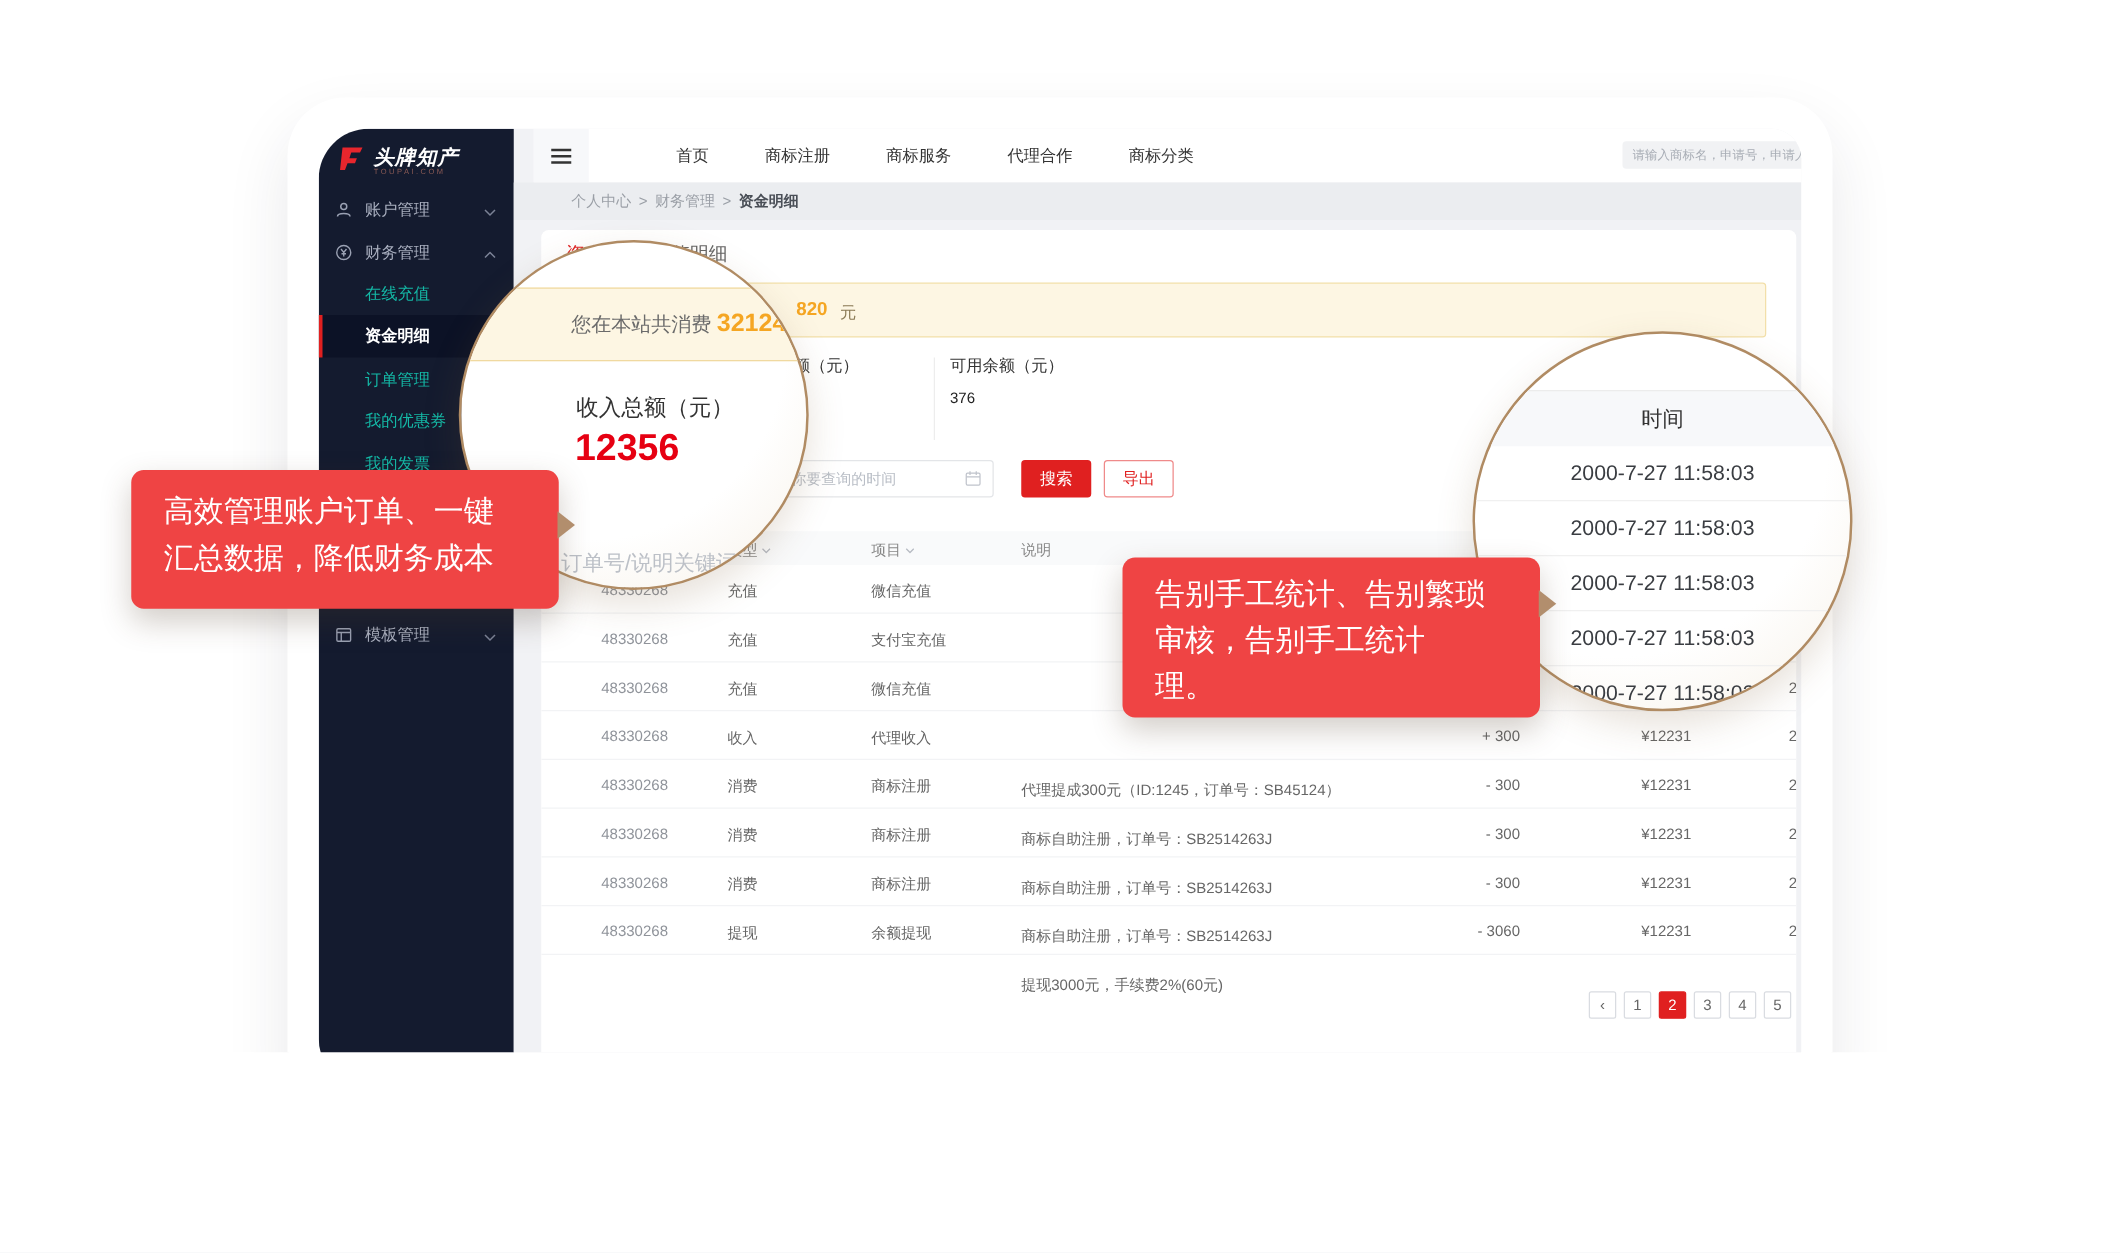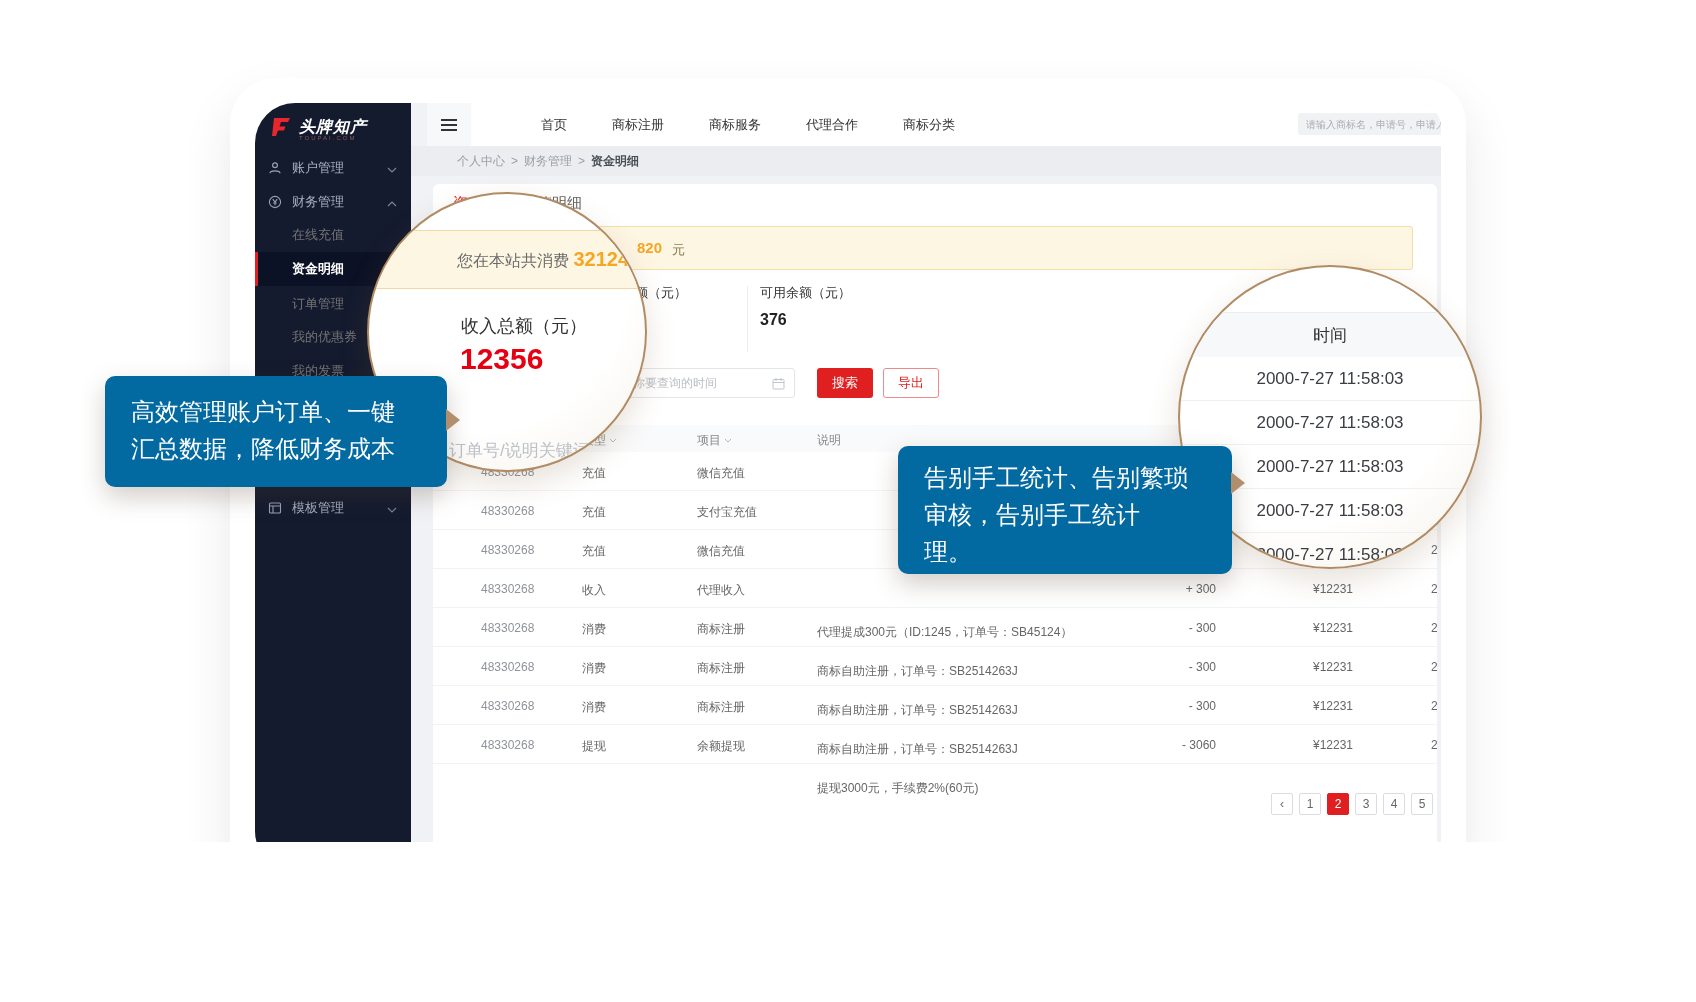--- a/index.html
+++ b/index.html
@@ -15,21 +15,21 @@
        border-radius:40px 24px 24px 40px;overflow:hidden;background:#f1f2f5;}
   
   .sidebar{position:absolute;left:0;top:0;width:156px;height:100%;background:#141b2f;}
   .logo{position:absolute;left:14px;top:12px;display:flex;align-items:center;gap:6px;cursor:pointer;}
   .logo-t{font-size:16px;font-weight:bold;font-style:italic;color:#fff;letter-spacing:1px;line-height:17px;}
   .logo-s{font-size:6px;color:#8a5a55;letter-spacing:2px;}
   .snav{position:absolute;left:0;width:156px;height:34px;display:flex;align-items:center;
         color:#a9afbf;font-size:13px;cursor:pointer;box-sizing:border-box;}
   .snav .ic{width:14px;height:14px;margin-left:13px;margin-right:10px;flex:0 0 auto;color:#9aa1b3;}
   .snav .chev{margin-left:auto;margin-right:14px;color:#7b8296;}
-  .snav.sub{color:#737373;}
+  .snav.sub{color:#14b8a6;}
   .snav.sub .lb{margin-left:37px;}
   .snav.active{background:#0c1226;color:#fff;border-left:3px solid #e02020;}
   .snav.active .lb{margin-left:34px;font-weight:bold;}
   
   .main{position:absolute;left:156px;top:0;width:1030px;height:100%;}
   .nav{position:absolute;left:16px;top:0;width:100%;height:43px;background:#fff;}
   .burger{position:absolute;left:0;top:0;width:44px;height:43px;background:#f7f8fa;
           display:flex;align-items:center;justify-content:center;cursor:pointer;}
   .burger .b{width:16px;height:2px;background:#333;box-shadow:0 5px 0 #333,0 -5px 0 #333;}
   .nav-items{position:absolute;left:114px;top:0;height:43px;display:flex;align-items:center;
@@ -53,21 +53,21 @@
   .tab-b{position:absolute;left:89px;top:10px;font-size:15px;color:#666;cursor:pointer;}
   
   .banner{position:absolute;left:24px;top:42px;width:956px;height:44px;background:#fdf6e3;
           border:1px solid #f2dfa9;border-radius:3px;box-sizing:border-box;}
   .banner .pfx{position:absolute;left:16px;top:15px;font-size:13px;color:#8a7a55;}
   .banner .frag{position:absolute;left:179px;top:12px;font-size:15px;font-weight:bold;color:#f5a623;}
   .banner .unit{position:absolute;left:214px;top:14px;font-size:13px;color:#8a7a55;}
   
   .stat{position:absolute;top:100px;}
   .stat .sl{font-size:13px;color:#333;}
-  .stat .sv{margin-top:9px;font-size:16px;font-weight:bold;color:#222;}
+  .stat .sv{margin-top:9px;font-size:12px;font-weight:normal;color:#222;}
   .stat1{left:48px;} .stat1 .sv{color:#e60012;}
   .stat2{left:163px;} .stat3{left:327px;}
   .vdiv{position:absolute;top:102px;width:1px;height:66px;background:#ededed;}
   .vd1{left:150px;} .vd2{left:314px;}
   
   .inp{position:absolute;top:184px;height:30px;border:1px solid #e3e5e8;border-radius:3px;
        box-sizing:border-box;font-size:12px;color:#666;padding:0 10px;outline:none;font-family:inherit;}
   .inp::placeholder{color:#b9bec6;}
   .kw{left:24px;width:140px;}
   .dt{left:165px;width:197px;padding-right:28px;}
@@ -108,22 +108,22 @@
   .m1-btext b{font-size:20px;color:#f5a623;}
   .m1-slabel{position:absolute;left:92px;top:120px;font-size:18px;color:#333;}
   .m1-svalue{position:absolute;left:91px;top:148px;font-size:30px;font-weight:bold;color:#e60012;}
   .m1-frag{position:absolute;left:80px;top:245px;font-size:17px;color:#bcc0c7;white-space:nowrap;}
   .m2-head{position:absolute;left:0;top:45px;width:100%;height:45px;background:#f7f8fa;
            border-top:1px solid #ececec;line-height:45px;text-align:center;font-size:17px;color:#333;box-sizing:border-box;}
   .m2-rows{position:absolute;left:0;top:90px;width:100%;}
   .m2-row{height:43px;line-height:43px;text-align:center;font-size:17px;color:#3a3d42;
           border-bottom:1px solid #f0f0f0;white-space:nowrap;}
   
-  .callout{position:absolute;background:#0369a1;border-radius:10px;color:#fff;z-index:30;
-           box-shadow:0 10px 24px rgba(80,60,40,.25);box-sizing:border-box;}
+  .callout{position:absolute;background:#ef4444;border-radius:10px;color:#fff;z-index:30;
+           box-shadow:0 10px 24px rgba(80,60,40,.25);box-sizing:border-box;font-family:Liberation Mono, monospace;}
   .callout .ln{font-size:24px;line-height:37px;white-space:nowrap;}
   .co1{left:105px;top:376px;width:342px;height:111px;padding:17px 0 0 26px;}
   .co2{left:898px;top:446px;width:334px;height:128px;padding:13px 0 0 26px;}
   .co-arrow{position:absolute;right:-13px;width:0;height:0;border-top:11px solid transparent;
             border-bottom:11px solid transparent;border-left:14px solid #b28e6d;}
   .co1 .co-arrow{top:33px;} .co2 .co-arrow{top:26px;}
 </style>
 </head>
 <body>
 

